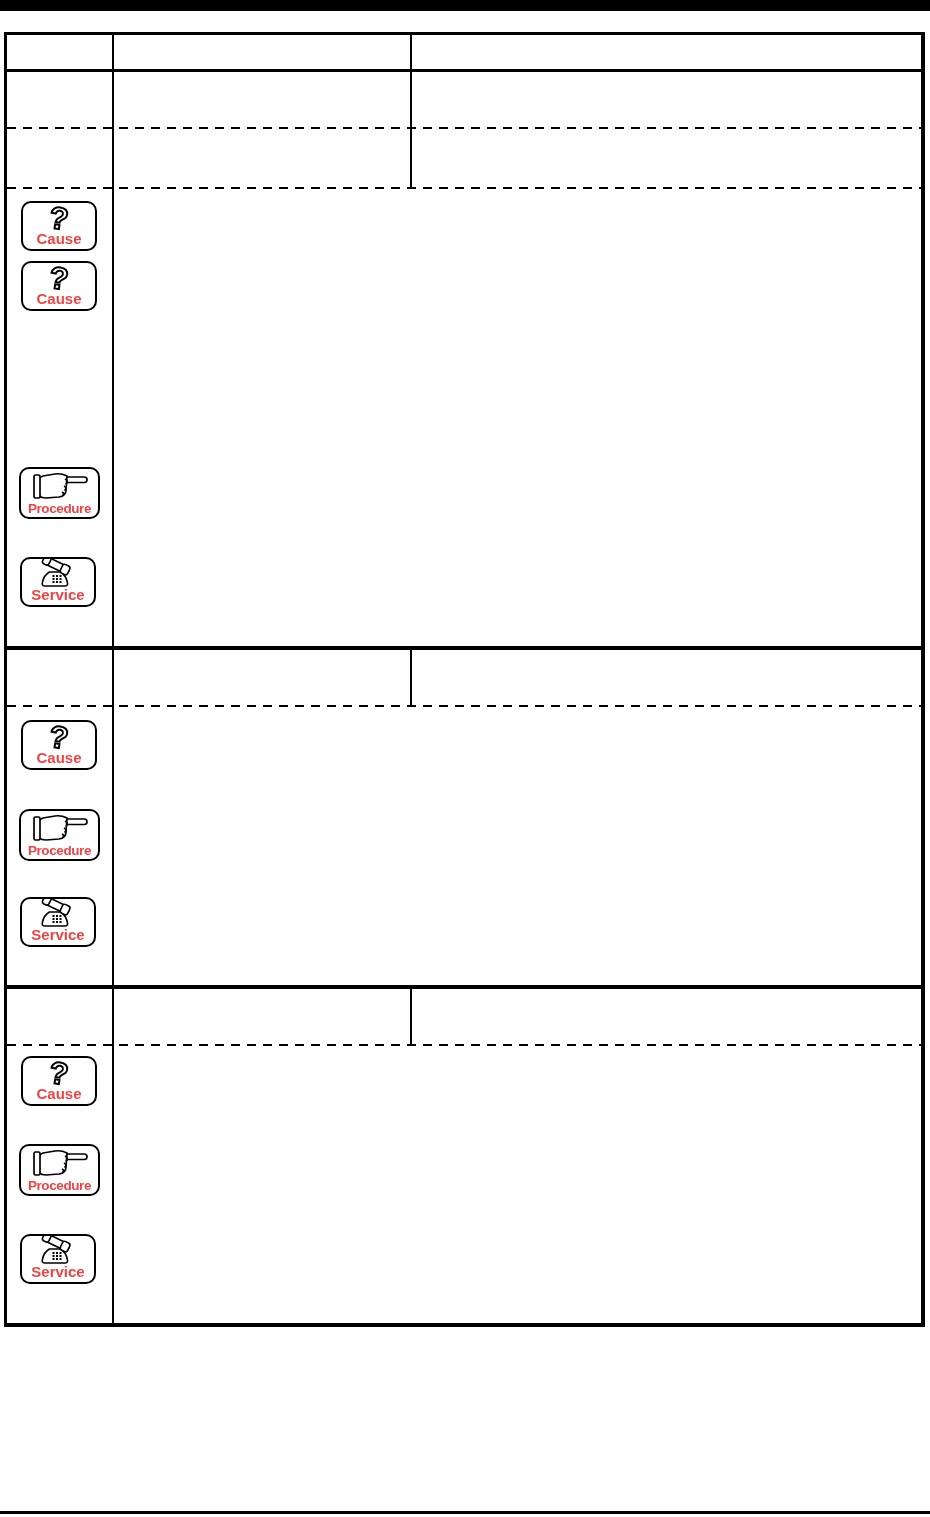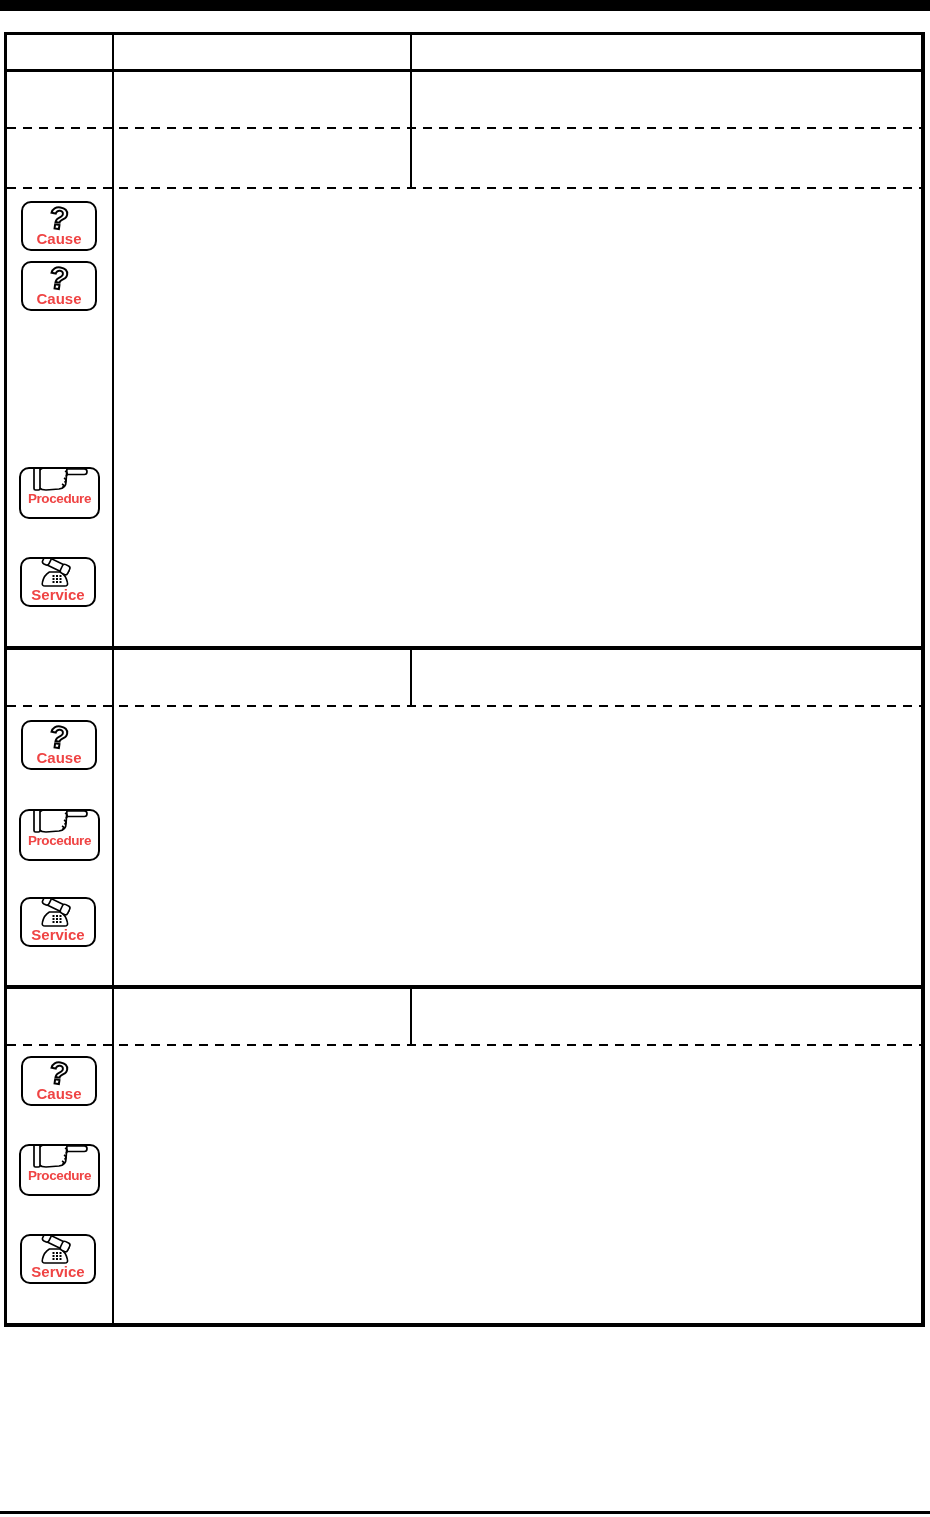--- a/index.html
+++ b/index.html
@@ -29,21 +29,21 @@
     display:flex; flex-direction:column; align-items:center; justify-content:flex-end;
     overflow:hidden;
   }
   .icon-box.wide { width:81px; height:52px; }
   .icon-glyph { flex:1 1 auto; width:100%; display:flex; align-items:center; justify-content:center; }
   .icon-glyph svg { display:block; }
   .icon-label {
     font-weight:bold; font-size:15px; line-height:1; color:#ef4444;
     padding-bottom:3px; white-space:nowrap;
   }
-  .icon-label.tight { font-size:13.5px; letter-spacing:-0.4px; padding-bottom:12px; }
+  .icon-label.tight { font-size:13.5px; letter-spacing:-0.4px; padding-bottom:2px; }
 </style>
 </head>
 <body>
 
 <div class="page">
 
   <div class="top-bar"></div>
 
   <div class="table-frame"></div>
 

